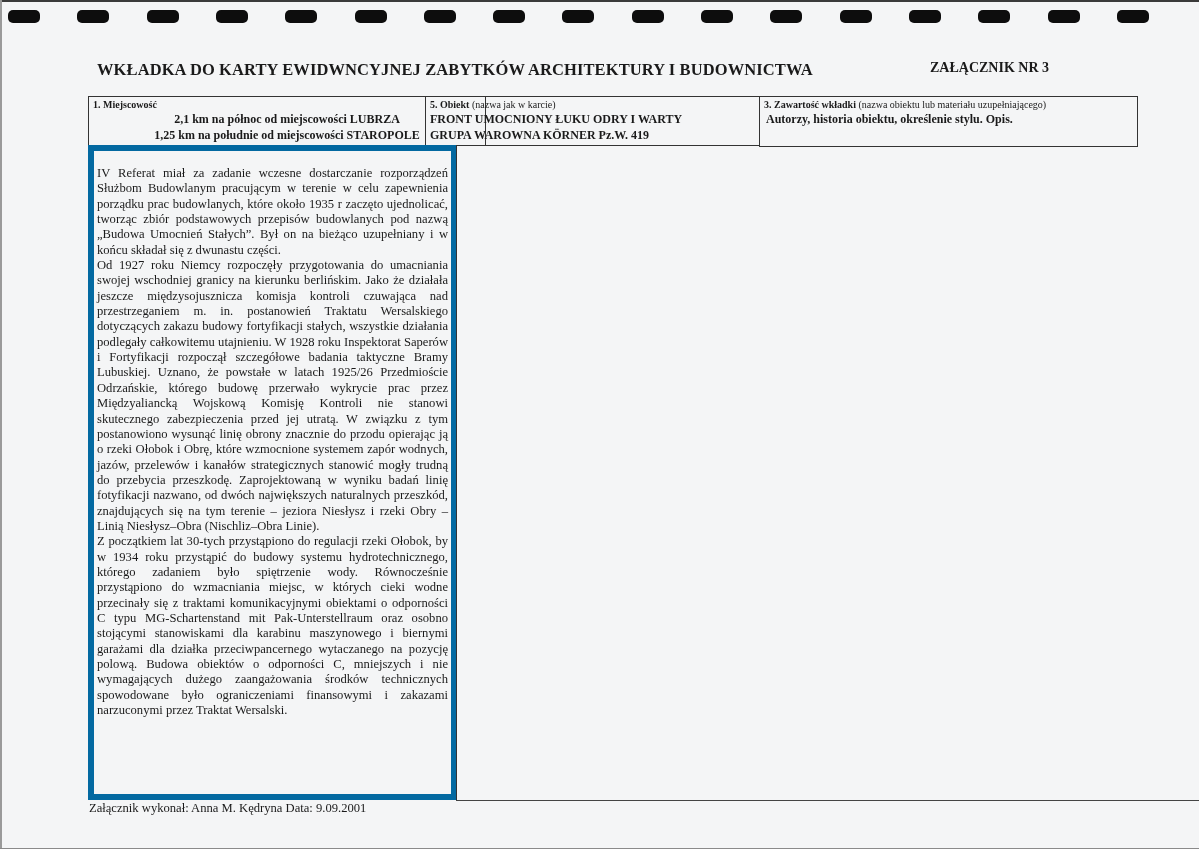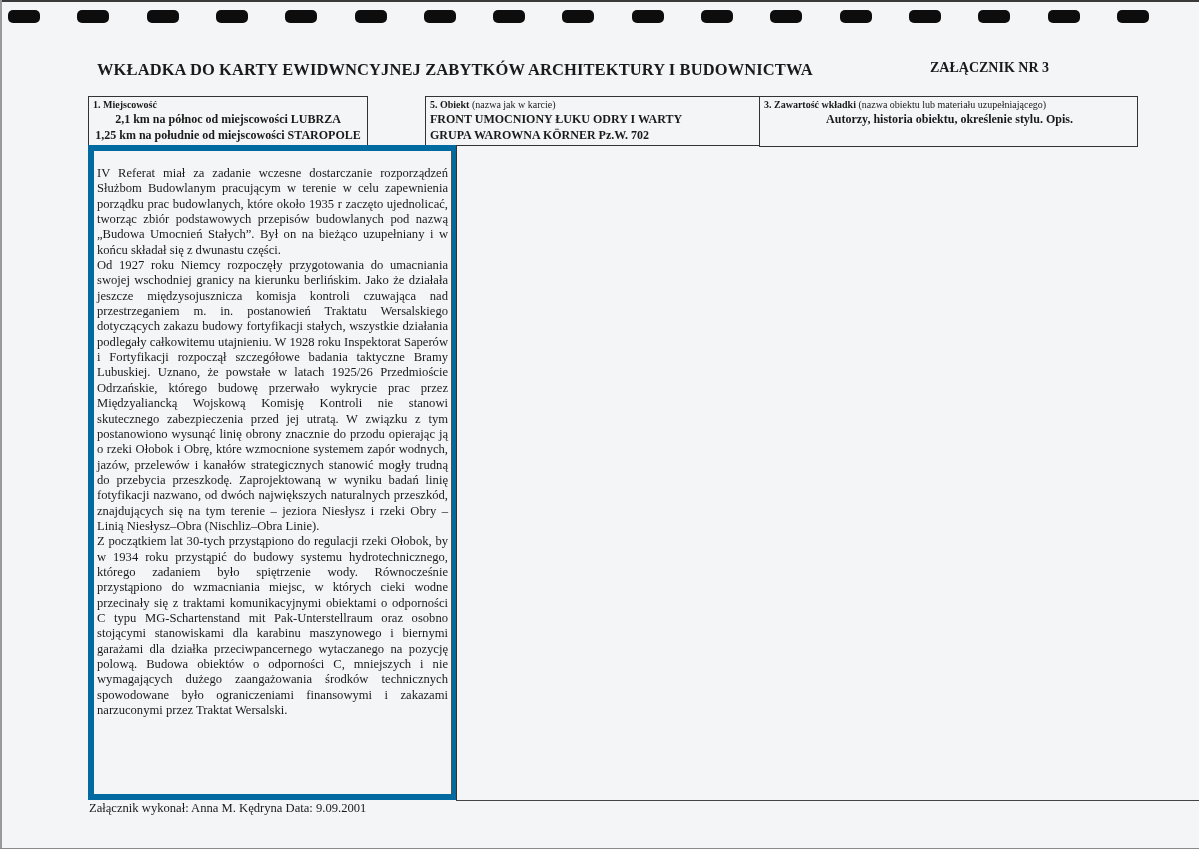--- a/index.html
+++ b/index.html
@@ -25,26 +25,26 @@
   }
   .hdr {
     position: absolute; top: 96px; height: 50px;
     border: 1px solid #333; box-sizing: border-box;
     padding: 2px 4px;
   }
   .hdr .label { font-size: 10px; line-height: 12px; }
   .hdr .label b { font-weight: bold; }
   .hdr .label .small { font-weight: normal; }
   .hdr .val { font-size: 12px; font-weight: bold; line-height: 16px; }
-  .c1 { left: 88px; width: 280px; }
+  .c1 { left: 88px; width: 398px; }
   .c1 .val { text-align: center; }
   .c2 { left: 425px; width: 335px; }
   .c2 .val { text-align: left; }
   .c3 { left: 759px; width: 379px; height: 51px; }
-  .c3 .val { text-align: center; padding-left: 2px; }
+  .c3 .val { text-align: left; padding-left: 2px; }
   .body-col {
     position: absolute; left: 88px; top: 145px;
     width: 369px; height: 655px;
     border: 6px solid #0369a1; box-sizing: border-box;
     padding: 15px 3px 0 3px;
     font-size: 12.6px; line-height: 15.35px;
     text-align: justify;
   }
   .body-col p { margin: 0; }
   .right-area-bottom { position: absolute; left: 456px; top: 800px; width: 745px; height: 1px; background: #444; }
@@ -86,21 +86,21 @@
 
 <div class="hdr c1">
   <div class="label"><b>1. Miejscowość</b></div>
   <div class="val">2,1 km na północ od miejscowości LUBRZA</div>
   <div class="val">1,25 km na południe od miejscowości STAROPOLE</div>
 </div>
 
 <div class="hdr c2">
   <div class="label"><b>5. Obiekt</b><span class="small"> (nazwa jak w karcie)</span></div>
   <div class="val">FRONT UMOCNIONY ŁUKU ODRY I WARTY</div>
-  <div class="val">GRUPA WAROWNA KÖRNER Pz.W. 702</div>
+  <div class="val">GRUPA WAROWNA KÖRNER Pz.W. 419</div>
 </div>
 
 <div class="hdr c3">
   <div class="label"><b>3. Zawartość wkładki</b><span class="small"> (nazwa obiektu lub materiału uzupełniającego)</span></div>
   <div class="val">Autorzy, historia obiektu, określenie stylu. Opis.</div>
 </div>
 
 <div class="body-col">
   <p>IV Referat miał za zadanie wczesne dostarczanie rozporządzeń Służbom Budowlanym pracującym w terenie w celu zapewnienia porządku prac budowlanych, które około 1935 r zaczęto ujednolicać, tworząc zbiór podstawowych przepisów budowlanych pod nazwą „Budowa Umocnień Stałych”. Był on na bieżąco uzupełniany i w końcu składał się z dwunastu części.</p>
   <p>Od 1927 roku Niemcy rozpoczęły przygotowania do umacniania swojej wschodniej granicy na kierunku berlińskim. Jako że działała jeszcze międzysojusznicza komisja kontroli czuwająca nad przestrzeganiem m. in. postanowień Traktatu Wersalskiego dotyczących zakazu budowy fortyfikacji stałych, wszystkie działania podlegały całkowitemu utajnieniu. W 1928 roku Inspektorat Saperów i Fortyfikacji rozpoczął szczegółowe badania taktyczne Bramy Lubuskiej. Uznano, że powstałe w latach 1925/26 Przedmioście Odrzańskie, którego budowę przerwało wykrycie prac przez Międzyaliancką Wojskową Komisję Kontroli nie stanowi skutecznego zabezpieczenia przed jej utratą. W związku z tym postanowiono wysunąć linię obrony znacznie do przodu opierając ją o rzeki Ołobok i Obrę, które wzmocnione systemem zapór wodnych, jazów, przelewów i kanałów strategicznych stanowić mogły trudną do przebycia przeszkodę. Zaprojektowaną w wyniku badań linię fotyfikacji nazwano, od dwóch największych naturalnych przeszkód, znajdujących się na tym terenie – jeziora Niesłysz i rzeki Obry – Linią Niesłysz–Obra (Nischliz–Obra Linie).</p>

